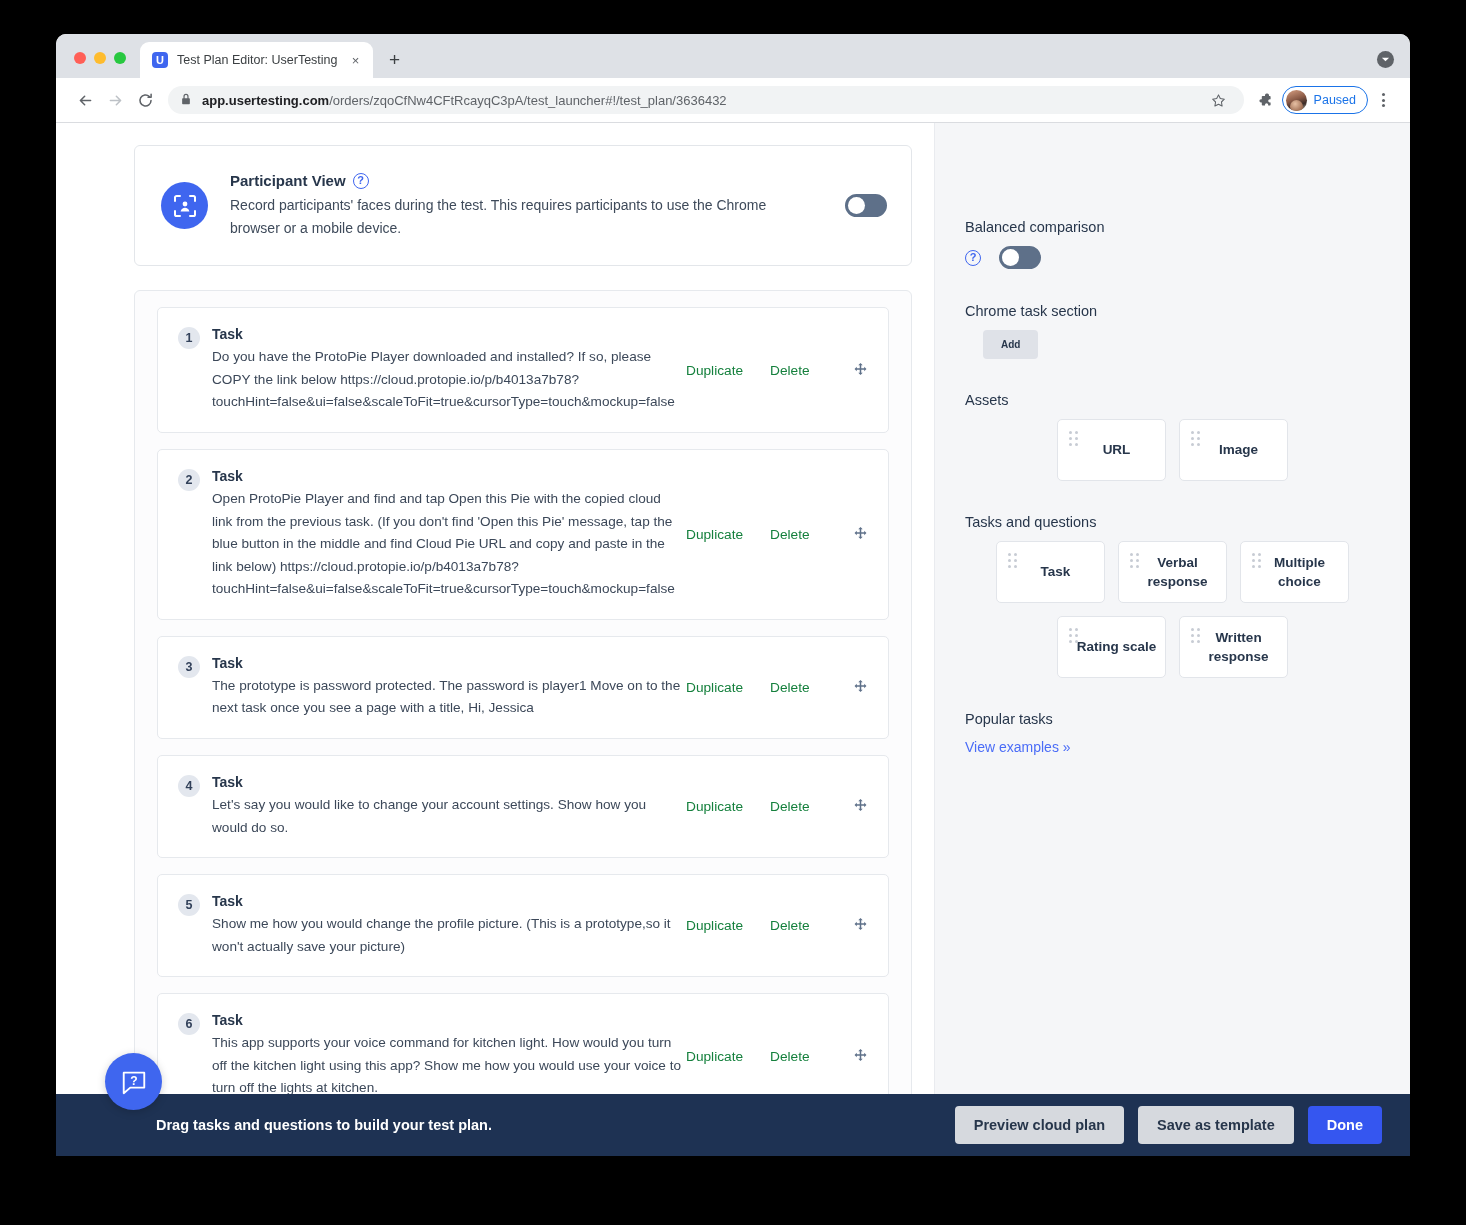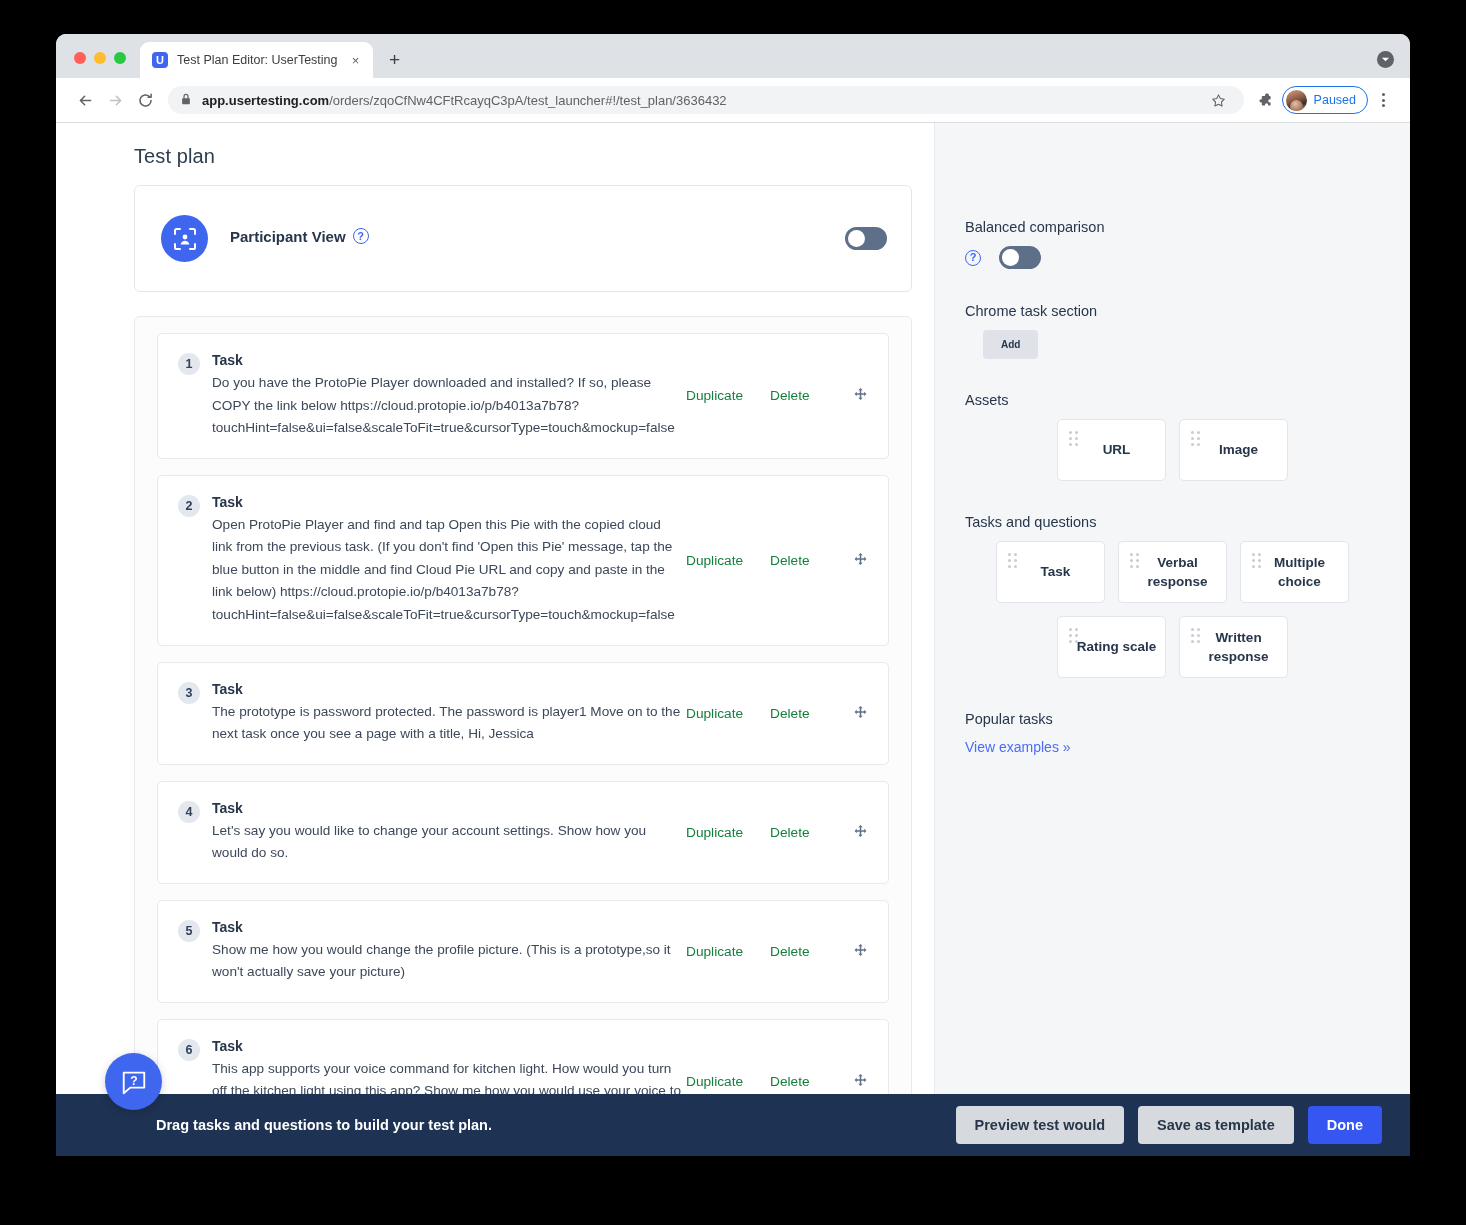--- a/index.html
+++ b/index.html
@@ -424,38 +424,38 @@
     <span class="kebab">
         <i></i>
         <i></i>
         <i></i>
       </span>
   </div>
 
   <div class="page">
 
     <div class="main">
-      <h1 class="page-title">Test plan</h1>
 
       <div class="pv-card">
         <div class="pv-icon">
           <svg width="26" height="26" viewBox="0 0 26 26" fill="none" stroke="#fff" stroke-width="2" stroke-linecap="round" stroke-linejoin="round">
             <path d="M3 8V4.6A1.6 1.6 0 0 1 4.6 3H8"></path>
             <path d="M18 3h3.4A1.6 1.6 0 0 1 23 4.6V8"></path>
             <path d="M23 18v3.4a1.6 1.6 0 0 1-1.6 1.6H18"></path>
             <path d="M8 23H4.6A1.6 1.6 0 0 1 3 21.4V18"></path>
             <circle cx="13" cy="11" r="2.4" fill="#fff" stroke="none"></circle>
             <path d="M8.6 18.4c.6-2.4 2.4-3.6 4.4-3.6s3.8 1.2 4.4 3.6z" fill="#fff" stroke="none"></path>
           </svg>
         </div>
         <div class="pv-body">
           <div class="pv-head">
             <span class="t">Participant View</span>
             <span class="help-icon">?</span>
           </div>
+          <div class="pv-desc">Record participants' faces during the test. This requires participants to use the Chrome browser or a mobile device.</div>
         </div>
         <div class="toggle">
             <span class="knob"></span>
           </div>
       </div>
 
       <div class="task-wrap">
 
         <div class="task-card">
           <div class="task-left">
@@ -674,21 +674,21 @@
         </div>
       </div>
 
       <h3>Popular tasks</h3>
       <a class="view-link">View examples »</a>
     </div>
 
     <div class="bottombar">
       <span class="msg">Drag tasks and questions to build your test plan.</span>
       <div class="bb-actions">
-        <button class="btn light">Preview test would</button>
+        <button class="btn light">Preview cloud plan</button>
         <button class="btn light">Save as template</button>
         <button class="btn primary">Done</button>
       </div>
     </div>
 
     <div class="chat-bubble">
       <svg width="28" height="28" viewBox="0 0 30 30" fill="none" stroke="#fff" stroke-width="2" stroke-linejoin="round">
         <path d="M4 5h22v16H11l-7 6z"></path>
         <text x="15" y="18" font-size="13" font-weight="700" fill="#fff" stroke="none" text-anchor="middle" font-family="Liberation Sans, sans-serif">?</text>
       </svg>

